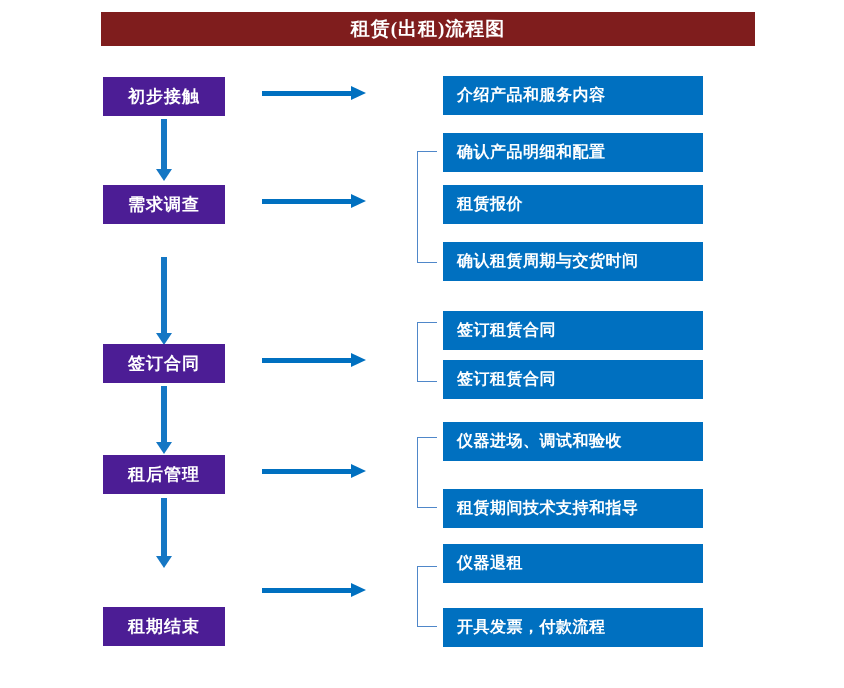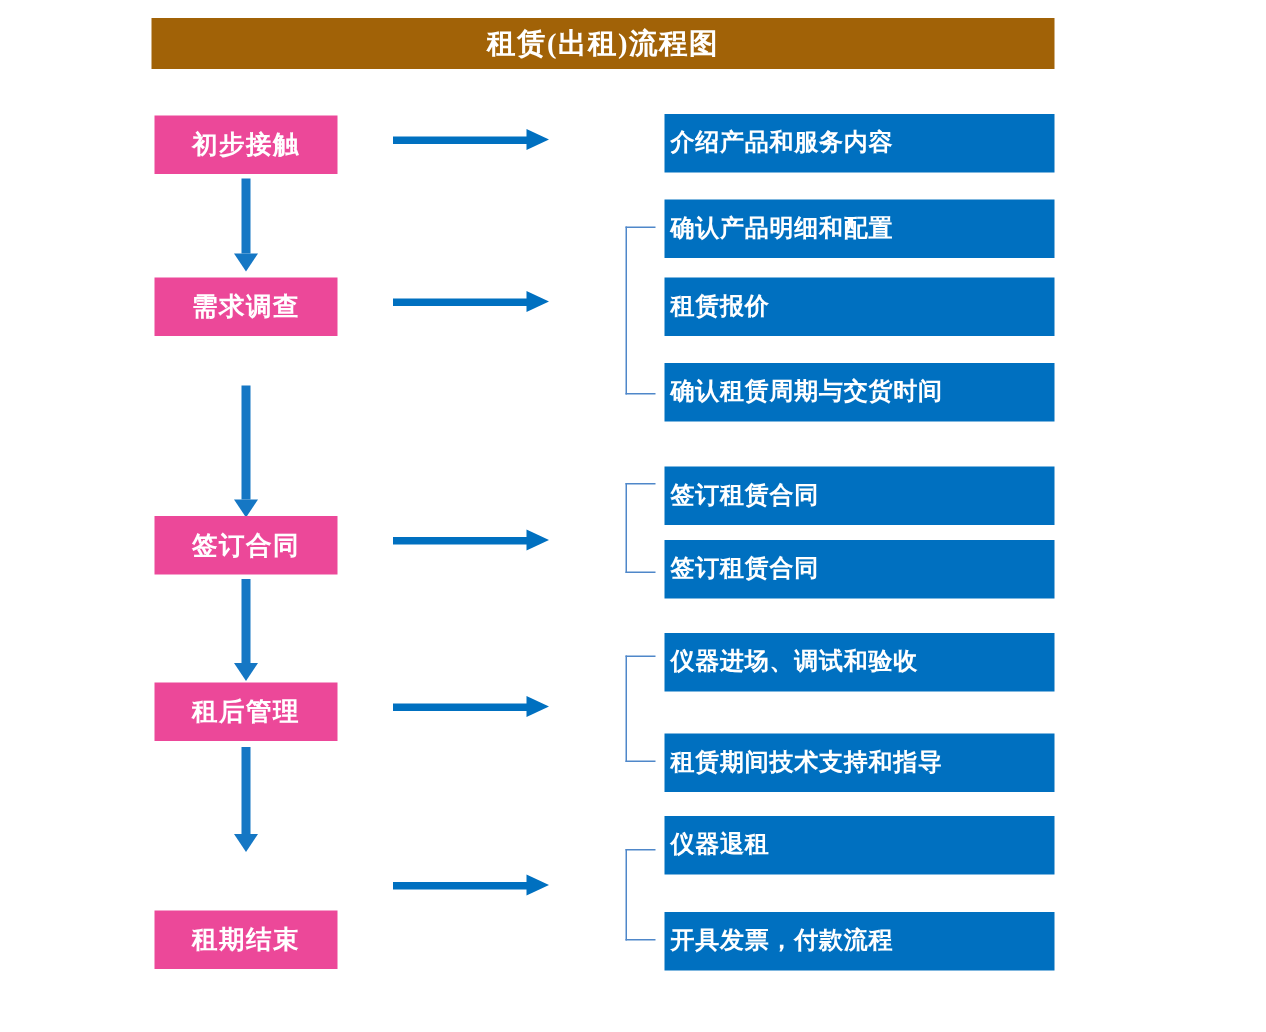--- a/index.html
+++ b/index.html
@@ -18,38 +18,38 @@
     width: 844px;
     height: 688px;
     background: #ffffff;
   }
 
   
   .title-bar {
     position: absolute;
     left: 101px;
     top: 12px;
-    width: 602px;
+    width: 654px;
     height: 34px;
-    background: #a16207;
+    background: #7f1d1d;
     color: #ffffff;
     font-size: 19px;
     font-weight: bold;
     display: flex;
     align-items: center;
     justify-content: center;
     letter-spacing: 1px;
   }
 
   
   .stage-box {
     position: absolute;
     width: 122px;
     height: 39px;
-    background: #ec4899;
+    background: #4c1d95;
     color: #ffffff;
     font-size: 17px;
     font-weight: bold;
     display: flex;
     align-items: center;
     justify-content: center;
     letter-spacing: 1px;
   }
 
   
@@ -57,21 +57,21 @@
     position: absolute;
     left: 443px;
     width: 260px;
     height: 39px;
     background: #0070c0;
     color: #ffffff;
     font-size: 16px;
     font-weight: bold;
     display: flex;
     align-items: center;
-    padding-left: 4px;
+    padding-left: 14px;
     box-sizing: border-box;
     letter-spacing: 0.5px;
   }
 
   
   .h-arrow {
     position: absolute;
     height: 14px;
     width: 104px;
   }

